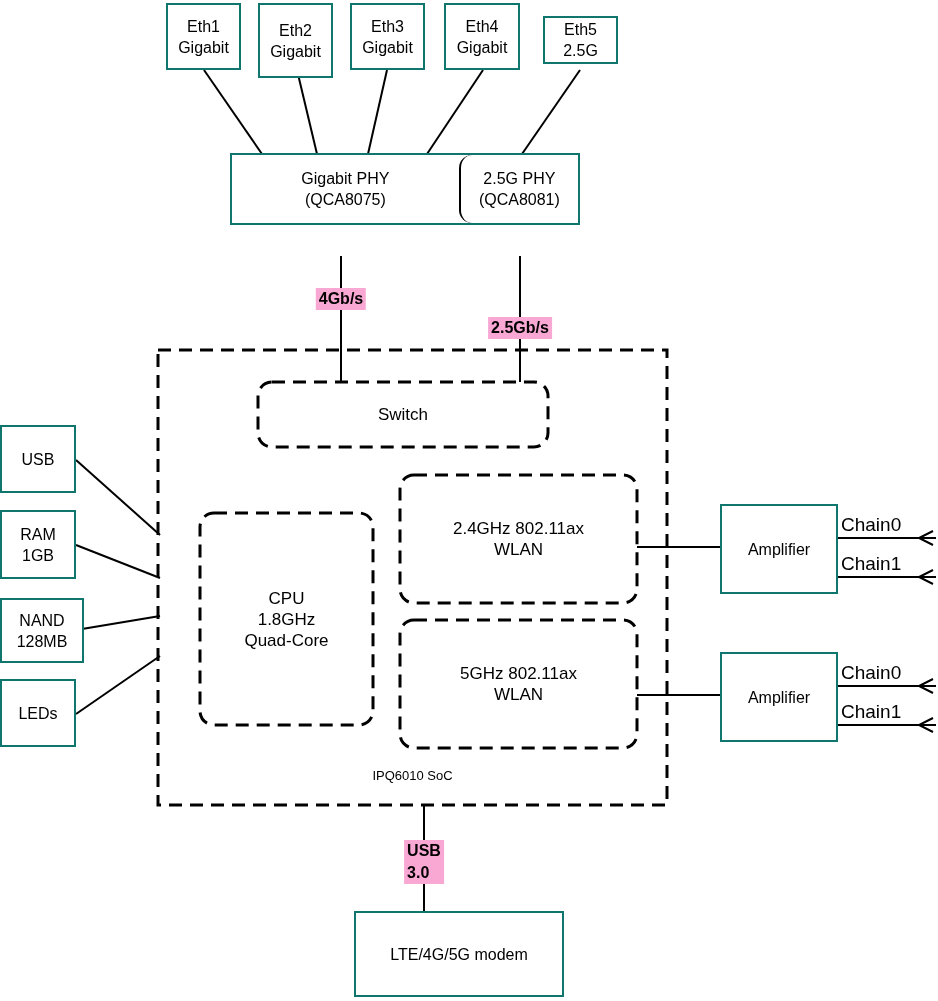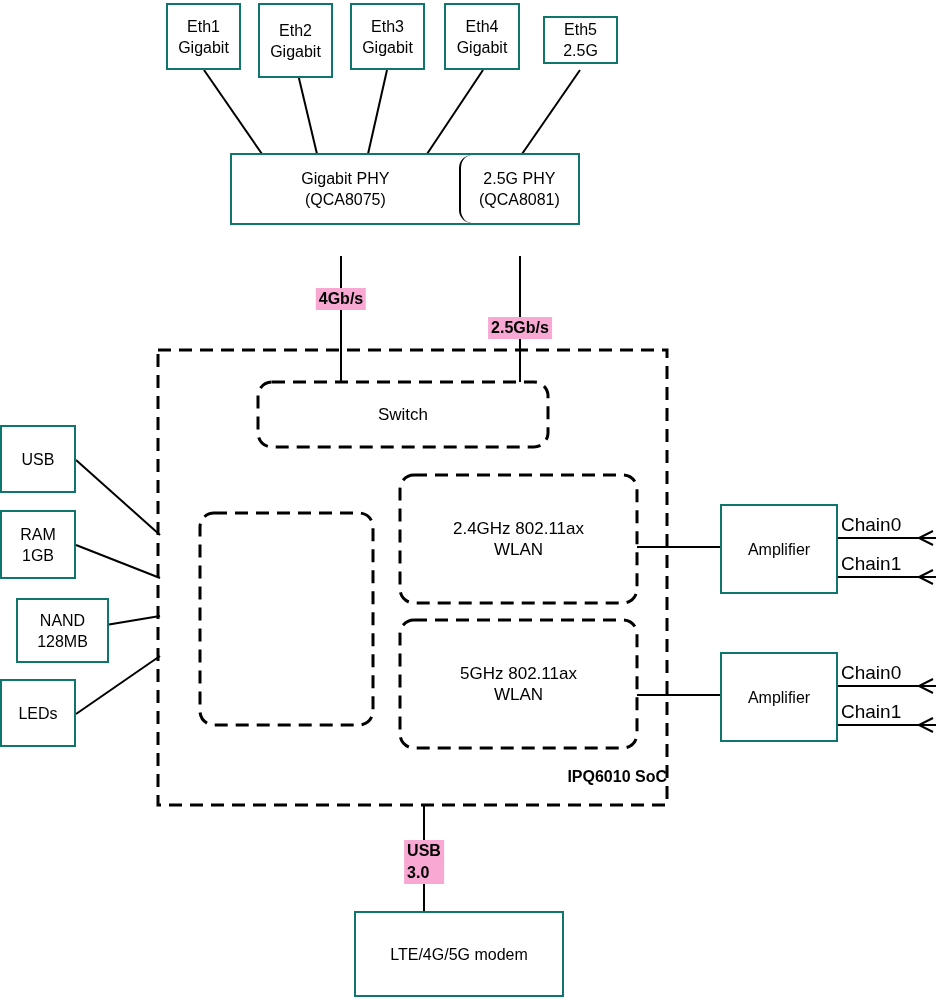--- a/index.html
+++ b/index.html
@@ -56,23 +56,23 @@
   }
   .center-x { transform: translateX(-50%); }
   .chain-label {
     z-index: 4;
     font-size: 19px;
     line-height: 22px;
     white-space: nowrap;
   }
   .soc-title {
     z-index: 3;
-    font-weight: bold;
-    font-size: 16px;
-    text-align: right;
+    font-weight: normal;
+    font-size: 13px;
+    text-align: center;
   }
 </style>
 </head>
 <body>
 
 <div class="canvas">
 
   <svg class="wires" width="938" height="1001" viewBox="0 0 938 1001">
     <g stroke="#000000" stroke-width="2" fill="none">
       <line x1="204" y1="70" x2="262" y2="154"></line>
@@ -145,39 +145,44 @@
       <span>(QCA8081)</span>
     </div>
   </div>
 
   <div class="abs line-label center-x" style="left:341px;top:288px;">4Gb/s</div>
   <div class="abs line-label center-x" style="left:520px;top:288px;margin-top:29px;">2.5Gb/s</div>
 
   <div class="abs dashed-label" style="left:258px;top:382px;width:290px;height:65px;">
     <span>Switch</span>
   </div>
+  <div class="abs dashed-label" style="left:200px;top:513px;width:173px;height:212px;">
+    <span>CPU</span>
+    <span>1.8GHz</span>
+    <span>Quad-Core</span>
+  </div>
   <div class="abs dashed-label" style="left:400px;top:475px;width:237px;height:128px;">
     <span>2.4GHz 802.11ax</span>
     <span>WLAN</span>
   </div>
   <div class="abs dashed-label" style="left:400px;top:620px;width:237px;height:128px;">
     <span>5GHz 802.11ax</span>
     <span>WLAN</span>
   </div>
   <div class="abs soc-title" style="left:158px;top:768px;width:509px;">IPQ6010 SoC</div>
 
   <div class="abs solid-box" style="left:0px;top:425px;width:76px;height:68px;">
     <span>USB</span>
     <span></span>
   </div>
   <div class="abs solid-box" style="left:0px;top:510px;width:76px;height:69px;">
     <span>RAM</span>
     <span>1GB</span>
   </div>
-  <div class="abs solid-box" style="left:0px;top:598px;width:93px;height:65px;margin-left:16px;">
+  <div class="abs solid-box" style="left:0px;top:598px;width:84px;height:65px;">
     <span>NAND</span>
     <span>128MB</span>
   </div>
   <div class="abs solid-box" style="left:0px;top:679px;width:76px;height:68px;">
     <span>LEDs</span>
     <span></span>
   </div>
 
   <div class="abs solid-box" style="left:720px;top:504px;width:118px;height:90px;">
     <span>Amplifier</span>

